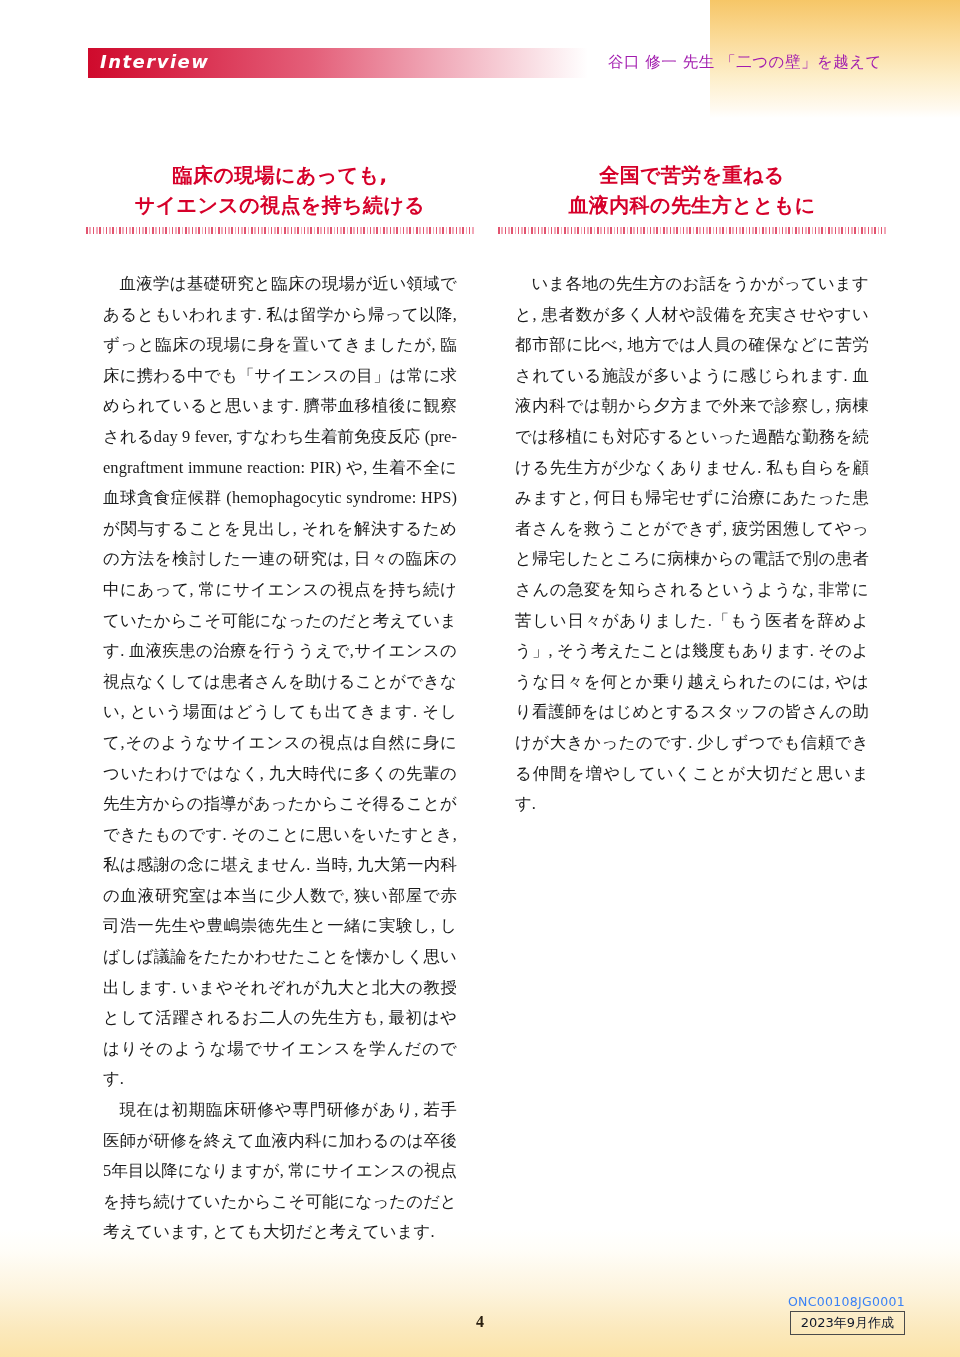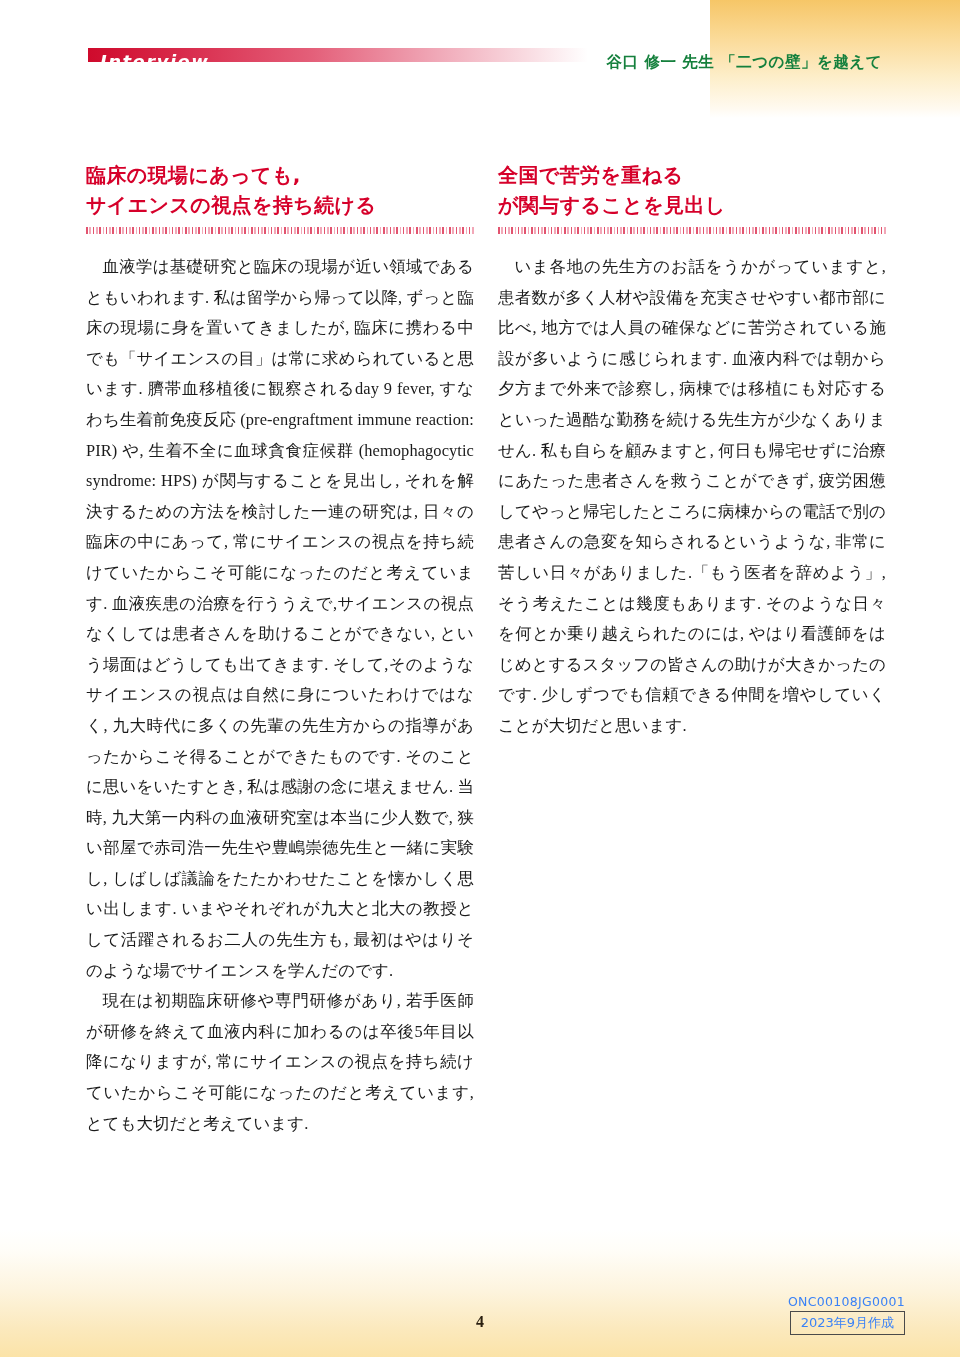--- a/index.html
+++ b/index.html
@@ -44,42 +44,42 @@
     left: 0;
     top: 48px;
     width: 960px;
     height: 34px;
   }
   .interview-banner {
     position: absolute;
     left: 88px;
     top: 0;
     width: 500px;
-    height: 14px;
+    height: 30px;
     background: linear-gradient(to right, #cf0a2c 0%, #d8294a 18%, #e4607a 45%, #f0a9b8 70%, #f9dce2 88%, #ffffff 100%);
   }
   .interview-label {
     position: absolute;
     left: 12px;
     top: 3px;
     font-family: "DejaVu Sans", sans-serif;
     font-weight: bold;
     font-size: 18px;
     letter-spacing: 1.5px;
     color: #ffffff;
     font-style: italic;
   }
   .header-title {
     position: absolute;
     right: 78px;
     top: 4px;
     font-family: "DejaVu Sans", sans-serif;
-    font-weight: bold;
+    font-weight: normal;
     font-size: 15.5px;
-    color: #15803d;
+    color: #a21caf;
     letter-spacing: 0.5px;
     white-space: nowrap;
   }
 
   
   .col {
     position: absolute;
     top: 160px;
     width: 388px;
   }
@@ -88,36 +88,37 @@
 
   .sec-heading {
     color: #d6002a;
     font-family: "DejaVu Sans", sans-serif;
     font-weight: bold;
     font-size: 20px;
     line-height: 30px;
     letter-spacing: 0.4px;
     margin: 0;
     white-space: pre-line;
+    text-align: center;
   }
   .heading-rule {
     margin-top: 7px;
     height: 7px;
     width: 100%;
     background-image: repeating-linear-gradient(
       to right,
       #e2546f 0px, #e2546f 1.6px,
       #ffffff 1.6px, #ffffff 3.4px,
       #f2a8b8 3.4px, #f2a8b8 5px,
       #ffffff 5px, #ffffff 6.6px
     );
   }
 
   .body-text {
-    margin: 0;
+    margin: 17px;
     padding-top: 18px;
     font-family: "Liberation Serif", "DejaVu Serif", serif;
     font-size: 16.4px;
     line-height: 30.6px;
     color: #1a1a1a;
     text-align: justify;
     text-justify: inter-character;
     letter-spacing: 0.1px;
   }
   .body-text p {
@@ -146,21 +147,21 @@
     color: #3b82f6;
     letter-spacing: 0.3px;
     text-align: center;
   }
   .doc-date {
     position: absolute;
     right: 55px;
     bottom: 22px;
     font-family: "DejaVu Sans", sans-serif;
     font-size: 13px;
-    color: #3b82f6;
+    color: #0f172a;
     border: 1px solid #4a4a4a;
     padding: 2px 10px;
     background: transparent;
   }
 </style>
 </head>
 <body>
 
 <div id="page">
 
@@ -179,21 +180,21 @@
 サイエンスの視点を持ち続ける</h2>
     <div class="heading-rule"></div>
     <div class="body-text">
       <p>血液学は基礎研究と臨床の現場が近い領域であるともいわれます. 私は留学から帰って以降, ずっと臨床の現場に身を置いてきましたが, 臨床に携わる中でも「サイエンスの目」は常に求められていると思います. 臍帯血移植後に観察されるday 9 fever, すなわち生着前免疫反応 (pre-engraftment immune reaction: PIR) や, 生着不全に血球貪食症候群 (hemophagocytic syndrome: HPS) が関与することを見出し, それを解決するための方法を検討した一連の研究は, 日々の臨床の中にあって, 常にサイエンスの視点を持ち続けていたからこそ可能になったのだと考えています. 血液疾患の治療を行ううえで,サイエンスの視点なくしては患者さんを助けることができない, という場面はどうしても出てきます. そして,そのようなサイエンスの視点は自然に身についたわけではなく, 九大時代に多くの先輩の先生方からの指導があったからこそ得ることができたものです. そのことに思いをいたすとき, 私は感謝の念に堪えません. 当時, 九大第一内科の血液研究室は本当に少人数で, 狭い部屋で赤司浩一先生や豊嶋崇徳先生と一緒に実験し, しばしば議論をたたかわせたことを懐かしく思い出します. いまやそれぞれが九大と北大の教授として活躍されるお二人の先生方も, 最初はやはりそのような場でサイエンスを学んだのです.</p>
       <p>現在は初期臨床研修や専門研修があり, 若手医師が研修を終えて血液内科に加わるのは卒後5年目以降になりますが, 常にサイエンスの視点を持ち続けていたからこそ可能になったのだと考えています, とても大切だと考えています.</p>
     </div>
   </div>
 
   <div class="col col-right">
     <h2 class="sec-heading">全国で苦労を重ねる
-が関与することを見出し</h2>
+血液内科の先生方とともに</h2>
     <div class="heading-rule"></div>
     <div class="body-text">
       <p>いま各地の先生方のお話をうかがっていますと, 患者数が多く人材や設備を充実させやすい都市部に比べ, 地方では人員の確保などに苦労されている施設が多いように感じられます. 血液内科では朝から夕方まで外来で診察し, 病棟では移植にも対応するといった過酷な勤務を続ける先生方が少なくありません. 私も自らを顧みますと, 何日も帰宅せずに治療にあたった患者さんを救うことができず, 疲労困憊してやっと帰宅したところに病棟からの電話で別の患者さんの急変を知らされるというような, 非常に苦しい日々がありました.「もう医者を辞めよう」, そう考えたことは幾度もあります. そのような日々を何とか乗り越えられたのには, やはり看護師をはじめとするスタッフの皆さんの助けが大きかったのです. 少しずつでも信頼できる仲間を増やしていくことが大切だと思います.</p>
     </div>
   </div>
 
   <div class="page-number">4</div>
   <div class="doc-code">ONC00108JG0001</div>
   <div class="doc-date">2023年9月作成</div>
 

